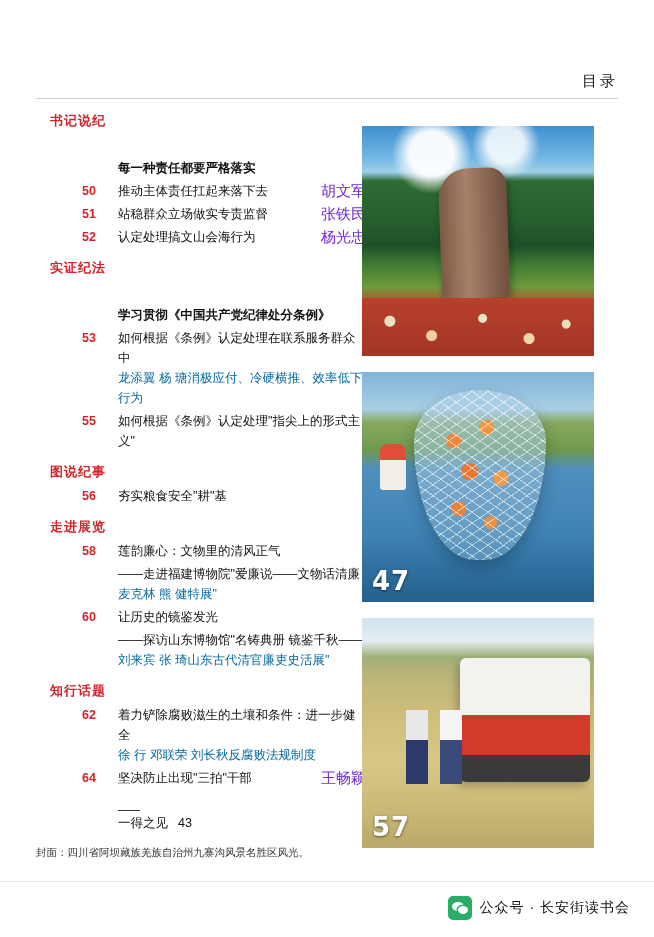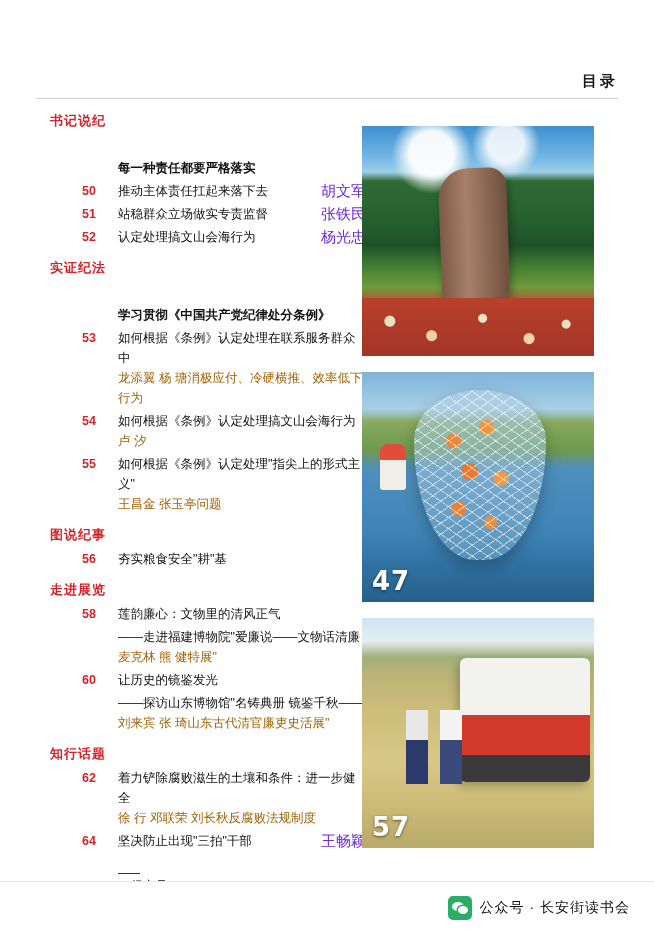--- a/index.html
+++ b/index.html
@@ -18,21 +18,21 @@
   
   .header {
     position: absolute;
     top: 72px; left: 0; right: 0;
     height: 30px;
   }
   .header-title {
     position: absolute;
     right: 36px; top: 0;
     font-size: 15px;
-    font-weight: bold;
+    font-weight: normal;
     letter-spacing: 3px;
     color: #1a1a1a;
   }
   .header-rule {
     position: absolute;
     left: 36px; right: 36px; top: 26px;
     height: 1px;
     background: #cfcfcf;
   }
 
@@ -101,21 +101,21 @@
   }
   .entry .txt .author {
     float: right;
     color: #6d28d9;
     font-size: 15px;
     margin-left: 14px;
   }
   .entry .sub {
     display: block;
     font-size: 12.5px;
-    color: #a16207;
+    color: #0369a1;
     line-height: 20px;
   }
   .clearfix::after { content: ""; display: block; clear: both; }
 
   
   .tail-rule {
     margin-top: 22px;
     margin-left: 82px;
     width: 22px;
     height: 1px;
@@ -332,28 +332,22 @@
 
       <div class="sec-head">实证纪法</div>
       <div class="grp">
         <div class="grp-title">学习贯彻《中国共产党纪律处分条例》</div>
         <div class="entry clearfix">
           <span class="pg">53</span>
           <span class="txt">如何根据《条例》认定处理在联系服务群众中</span>
           <span class="sub"><span class="author">龙添翼 杨 瑭</span><span>消极应付、冷硬横推、效率低下行为</span></span>
         </div>
         <div class="entry clearfix">
-          <span class="pg">54</span>
-          <span class="txt">如何根据《条例》认定处理搞文山会海行为</span>
-          <span class="sub"><span class="author">卢 汐</span></span>
-        </div>
-        <div class="entry clearfix">
           <span class="pg">55</span>
           <span class="txt">如何根据《条例》认定处理"指尖上的形式主义"</span>
-          <span class="sub"><span class="author">王昌金 张玉亭</span><span>问题</span></span>
         </div>
       </div>
 
       <div class="sec-head">图说纪事</div>
       <div class="grp">
         <div class="entry clearfix">
           <span class="pg">56</span>
           <span class="txt">夯实粮食安全"耕"基</span>
         </div>
       </div>

